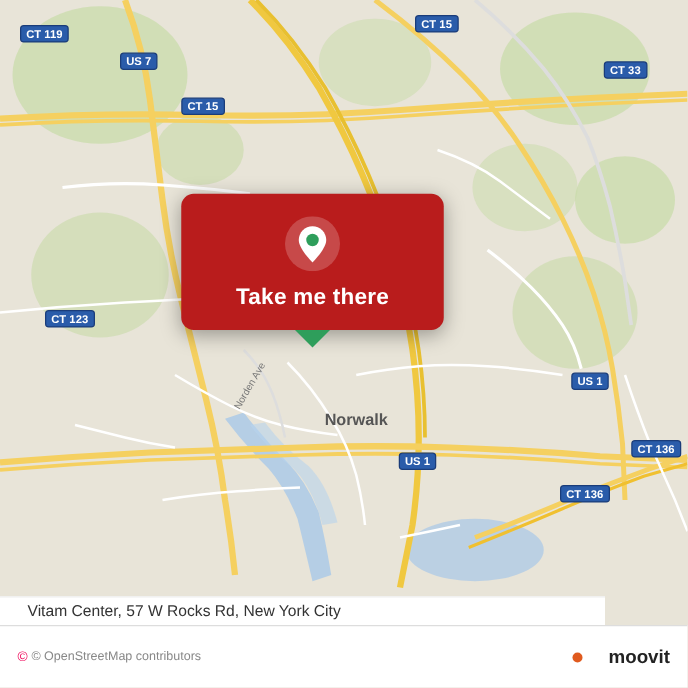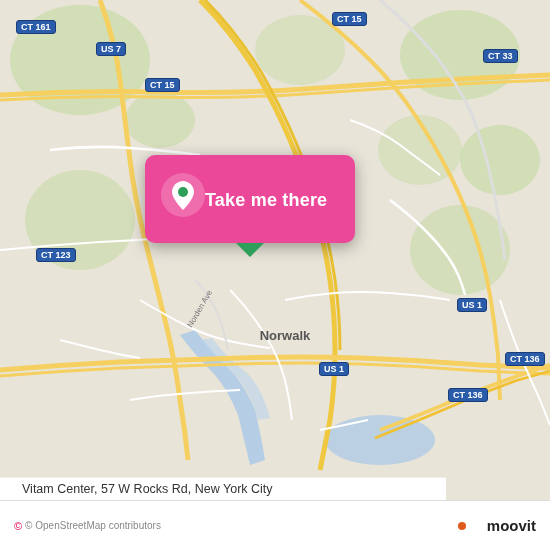--- a/index.html
+++ b/index.html
@@ -26,24 +26,25 @@
       width: 100%;
       height: 100%;
     }
 
     
     #location-card {
       position: absolute;
       top: 155px;
       left: 145px;
       width: 210px;
-      background: #ec4899;
+      background: #b91c1c;
       border-radius: 10px;
       padding: 18px 16px 16px 16px;
       display: flex;
+      flex-direction: column;
       align-items: center;
       box-shadow: 0 4px 16px rgba(0,0,0,0.35);
       z-index: 10;
     }
 
     #location-card::after {
       content: '';
       position: absolute;
       bottom: -14px;
       left: 50%;
@@ -197,21 +198,21 @@
 
     <path d="M 195 280 Q 210 295 218 315 Q 224 330 228 350" stroke="#ddd" stroke-width="2" fill="none"></path>
 
     <text x="285" y="340" font-size="13" font-weight="bold" fill="#555" text-anchor="middle" font-family="Arial">Norwalk</text>
 
     <text x="202" y="310" font-size="8" fill="#777" text-anchor="middle" font-family="Arial" transform="rotate(-60, 202, 310)">Norden Ave</text>
   </svg>
 
   
   <div class="road-badge us-badge" style="top:42px; left:62px;">US 7</div>
-  <div class="road-badge ct-badge" style="top:20px; left:16px;">CT 161</div>
+  <div class="road-badge ct-badge" style="top:20px; left:16px;">CT 119</div>
   <div class="road-badge ct-badge" style="top:78px; left:145px;">CT 15</div>
   <div class="road-badge ct-badge" style="top:12px; left:332px;">CT 15</div>
   <div class="road-badge ct-badge" style="top:18px; left:483px;margin-top:31px;">CT 33</div>
   <div class="road-badge ct-badge" style="top:248px; left:36px;text-align:right;">CT 123</div>
   <div class="road-badge us-badge" style="top:362px; left:285px;">US 1</div>
   <div class="road-badge us-badge" style="top:298px; left:423px;">US 1</div>
   <div class="road-badge ct-badge" style="top:388px; left:448px;">CT 136</div>
   <div class="road-badge ct-badge" style="top:352px; left:505px;">CT 136</div>
 
   
@@ -231,15 +232,15 @@
     <span class="osm-c">©</span>
     <span>© OpenStreetMap contributors</span>
   </div>
 
   <div id="moovit-logo">
     <span class="moovit-dot"></span>
     <span class="moovit-text">moovit</span>
   </div>
 </div>
 
-<div style="position:absolute; bottom:50px; left:0; width:446px; background:#fff; border-top:1px solid #eee; padding:4px 14px; z-index:20;">
+<div style="position:absolute; bottom:50px; left:0; width:484px; background:#fff; border-top:1px solid #eee; padding:4px 14px; z-index:20;">
   <span id="address-text" style="font-size:12.5px; color:#333; display:block; text-align:left;">Vitam Center, 57 W Rocks Rd, New York City</span>
 </div>
 
 </body></html>

